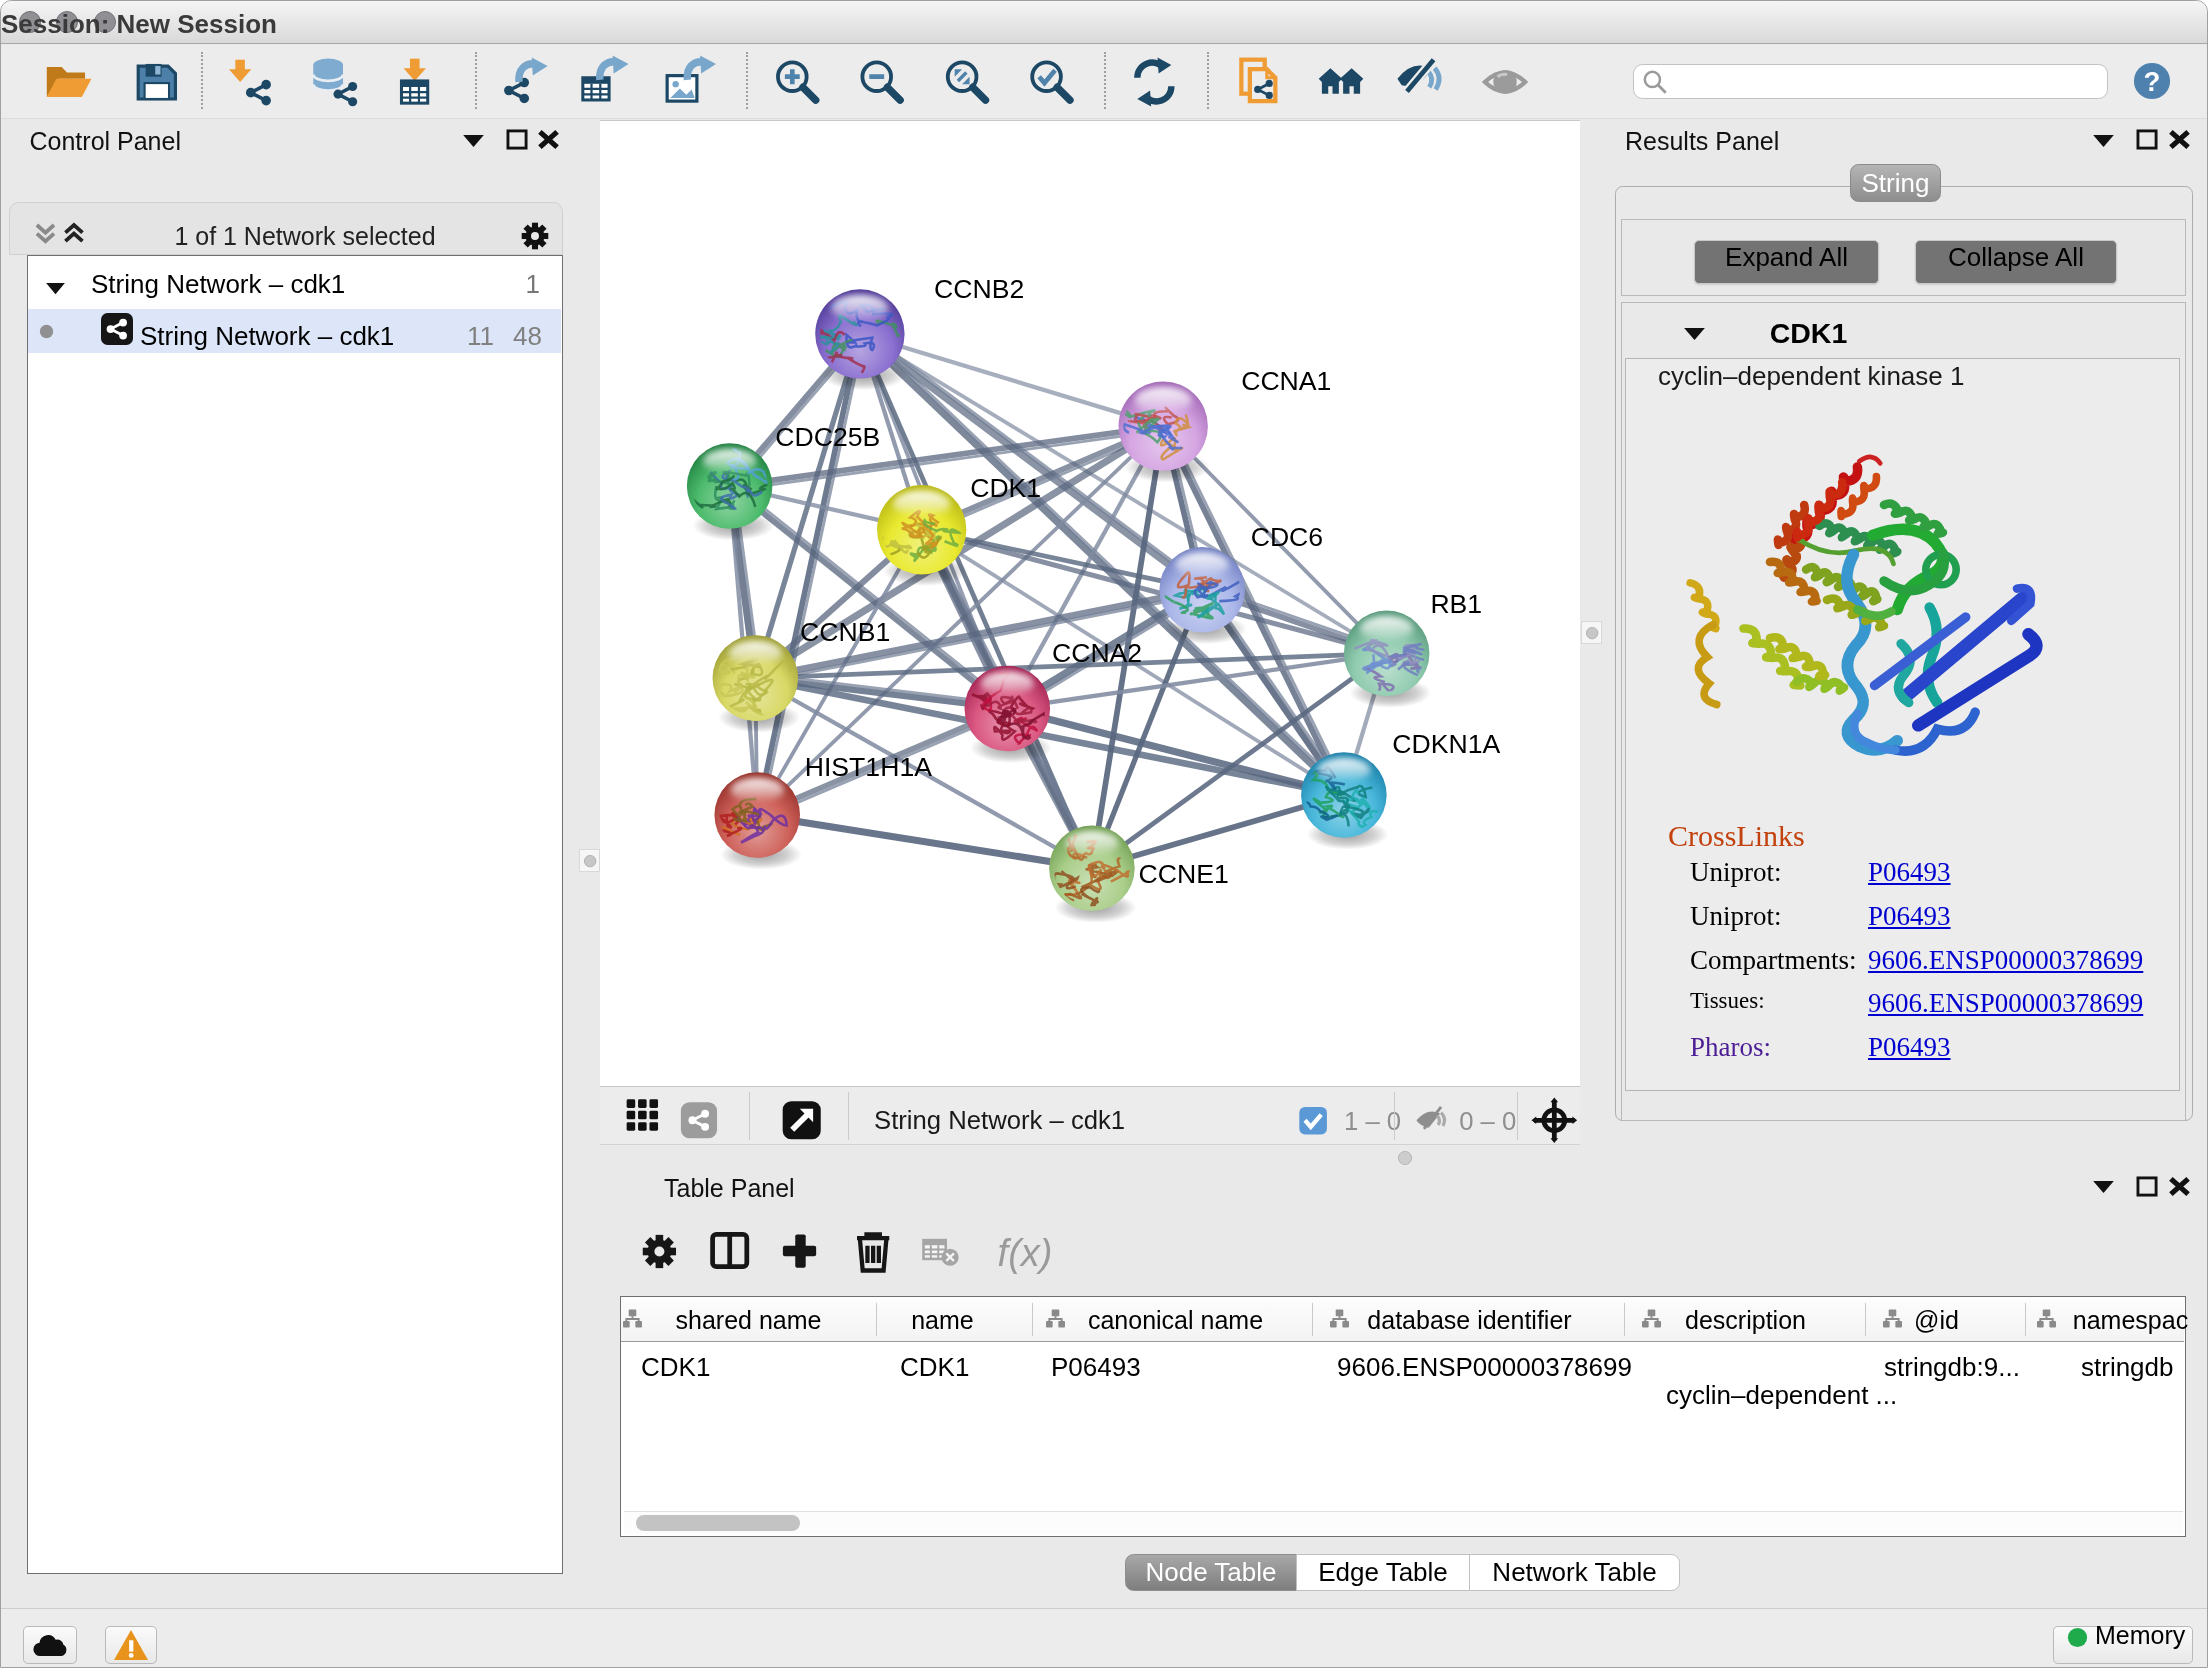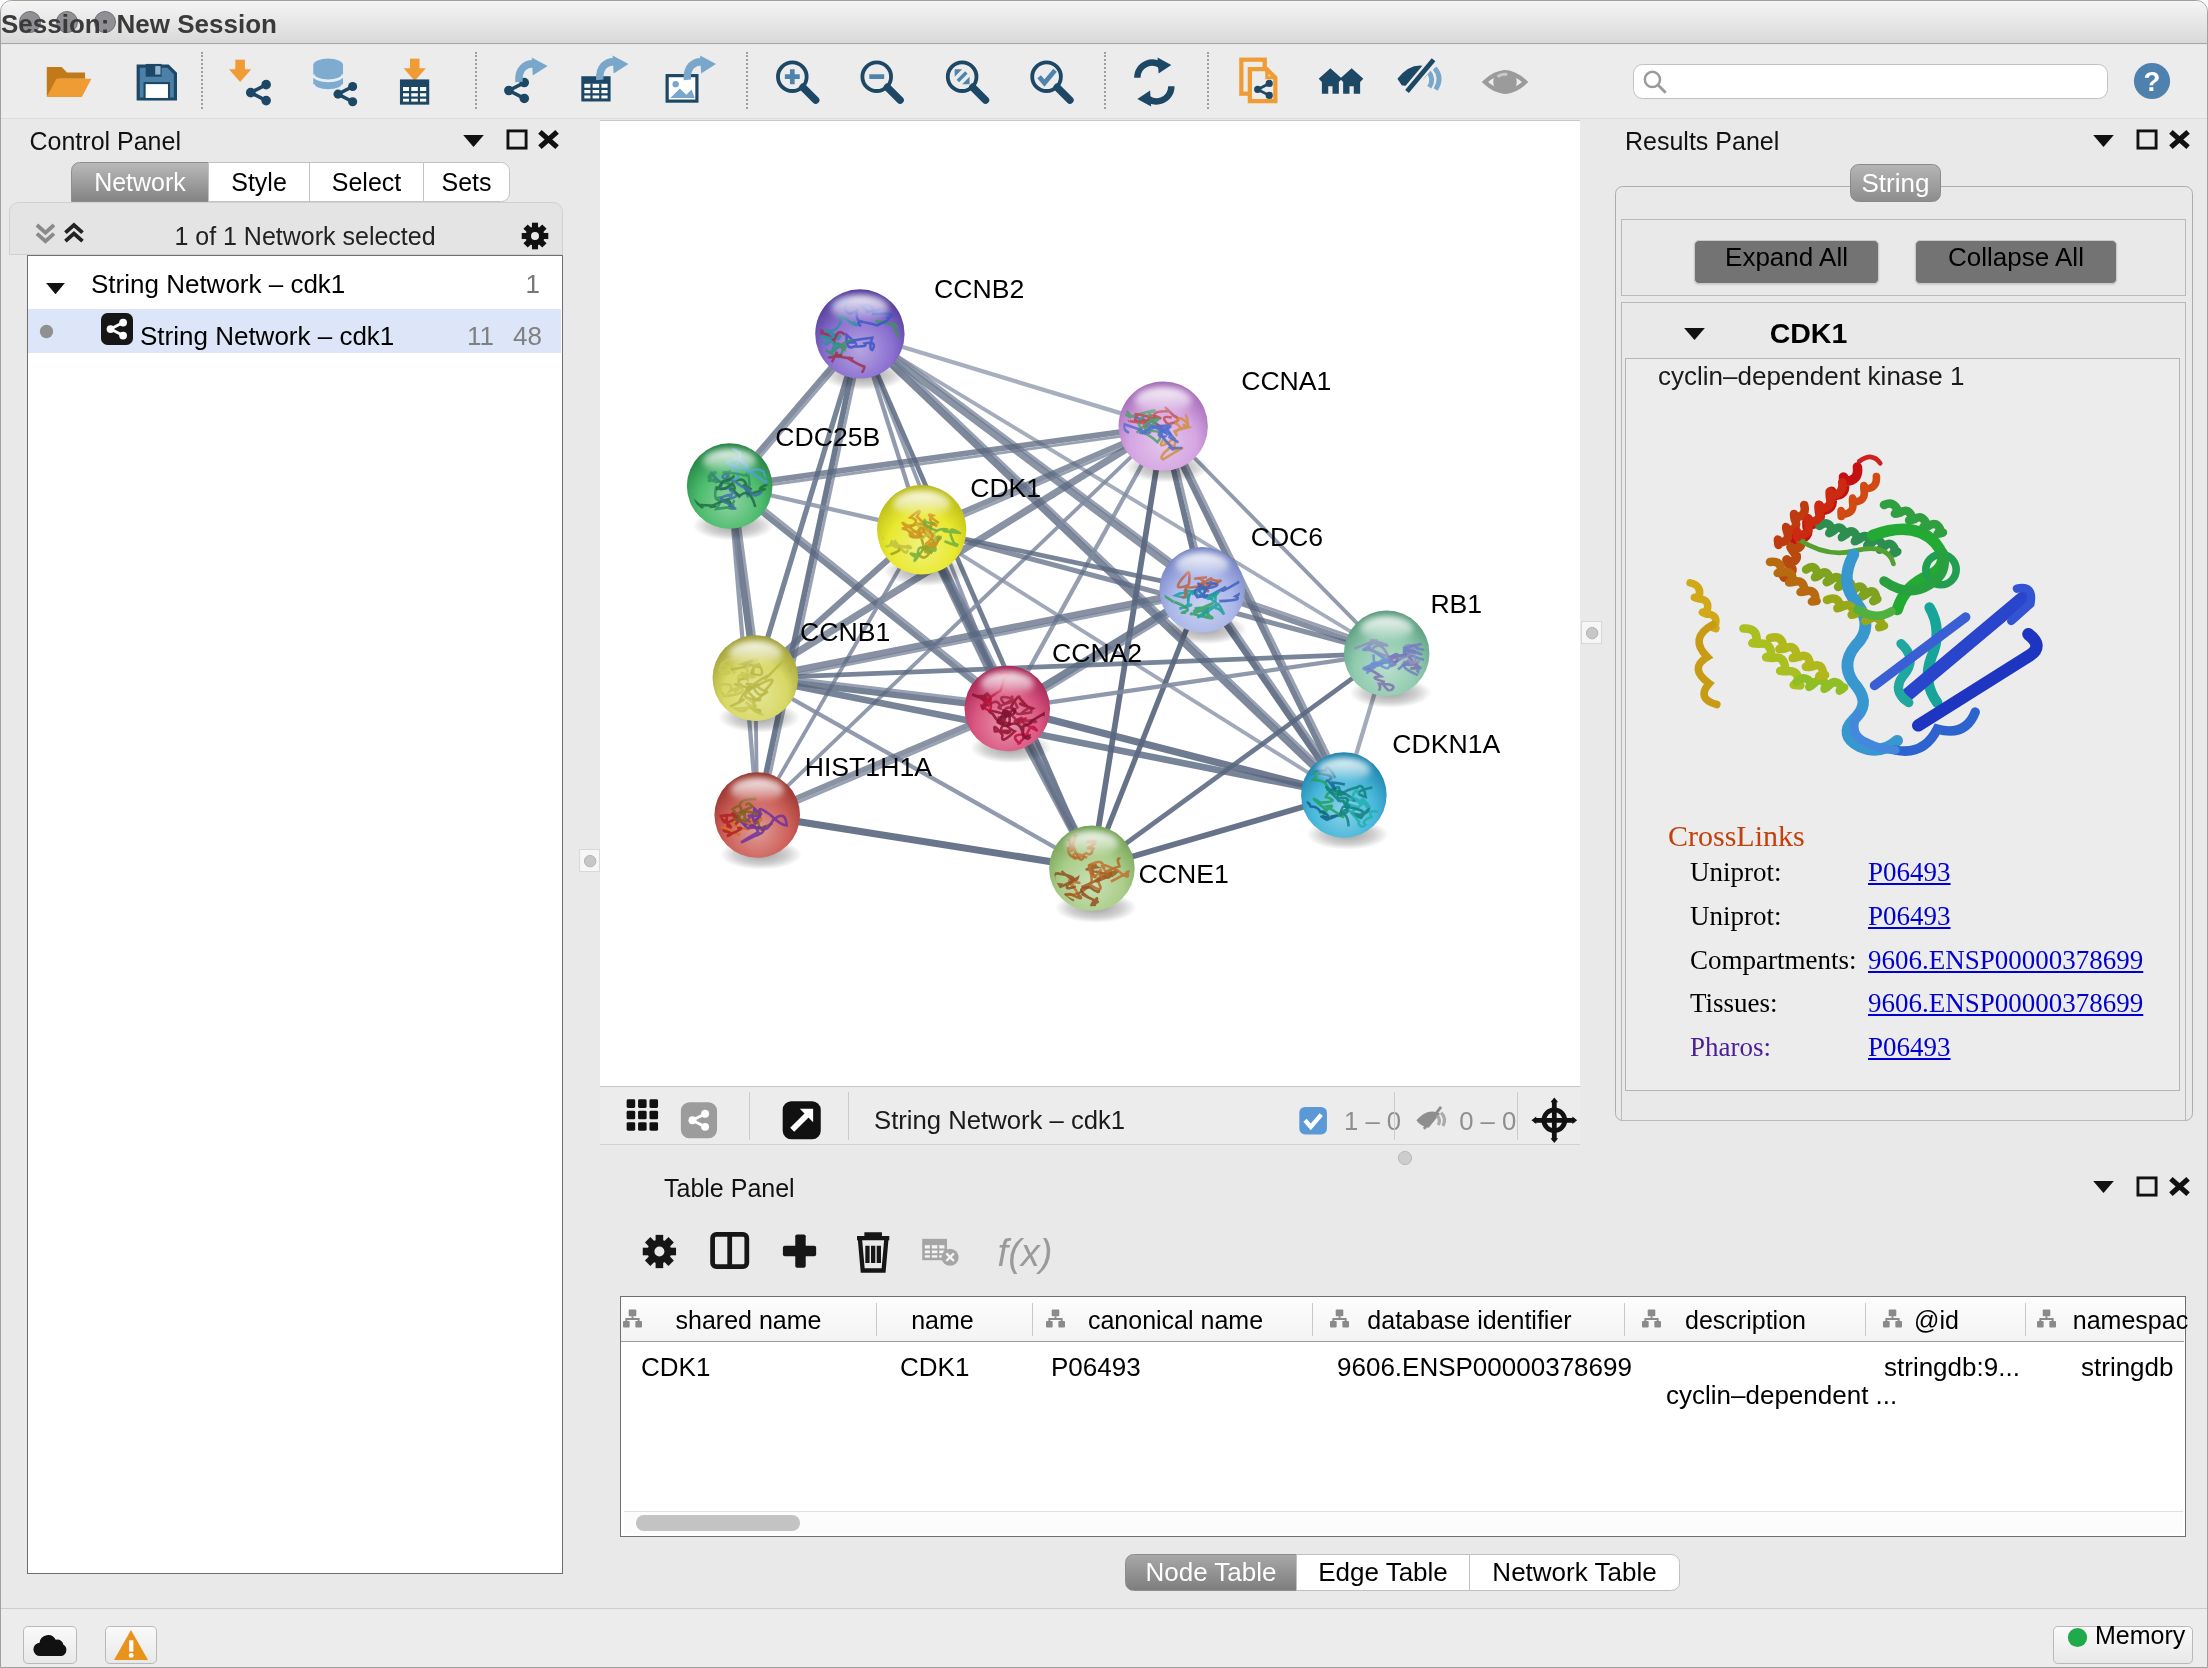--- a/index.html
+++ b/index.html
@@ -216,21 +216,20 @@
 <svg class="abs" style="left:461px;top:132px;" width="23" height="15" viewBox="0 0 24 16">
       <path d="M1 2 h22 L12 15 z" fill="#111"></path>
     </svg>
     <svg class="abs" style="left:505px;top:128px;" width="23" height="21" viewBox="0 0 24 22">
       <rect x="2" y="2" width="19" height="18" fill="none" stroke="#111" stroke-width="3"></rect>
     </svg>
     <svg class="abs" style="left:536px;top:128px;" width="23" height="21" viewBox="0 0 24 22">
       <path d="M3 3 L21 19 M21 3 L3 19" stroke="#111" stroke-width="5.5"></path>
     </svg>
 <div class="abs" id="cp-sub"></div>
-<div class="abs" id="cp-tabs"><div class="tab tabsel" style="width:138px;border-radius:8.6px 0 0 0;">Network</div><div class="tab" style="width:102px;margin-left:-1px;">Style</div><div class="tab" style="width:115px;margin-left:-1px;">Select</div><div class="tab" style="width:87px;margin-left:-1px;border-radius:0 8.6px 8.6px 0;">Sets</div></div>
 <svg class="abs" style="left:34px;top:221px;" width="57" height="25" viewBox="0 0 60 26">
       <g fill="none" stroke="#8a8a8a" stroke-width="4">
         <path d="M2 3 l9 8 9 -8"></path>
         <path d="M2 12 l9 8 9 -8"></path>
       </g>
       <g fill="none" stroke="#222" stroke-width="4">
         <path d="M32 11 l9 -8 9 8"></path>
         <path d="M32 20 l9 -8 9 8"></path>
       </g>
     </svg>
@@ -729,21 +728,21 @@
         <path d="M230 250 l96 -72" stroke="#3a5fd4" stroke-width="10" fill="none"></path>
       </g>
     </svg>
 <div class="abs serif" style="left:1667px;top:818px;font-size:30px;font-weight:normal;color:#c2410c;">CrossLinks</div>
 <div class="abs serif" style="left:1689px;top:856px;font-size:27px;color:#000;">Uniprot:</div>
 <div class="abs link" style="left:1867px;top:856px;">P06493</div>
 <div class="abs serif" style="left:1689px;top:900px;font-size:27px;color:#000;">Uniprot:</div>
 <div class="abs link" style="left:1867px;top:900px;">P06493</div>
 <div class="abs serif" style="left:1689px;top:944px;font-size:27px;color:#000;">Compartments:</div>
 <div class="abs link" style="left:1867px;top:944px;">9606.ENSP00000378699</div>
-<div class="abs serif" style="left:1689px;top:987px;font-size:27px;color:#000;">Tissues:</div>
+<div class="abs serif" style="left:1689px;top:987px;font-size:23px;color:#000;">Tissues:</div>
 <div class="abs link" style="left:1867px;top:987px;">9606.ENSP00000378699</div>
 <div class="abs serif" style="left:1689px;top:1031px;font-size:27px;color:#4c1d95;">Pharos:</div>
 <div class="abs link" style="left:1867px;top:1031px;">P06493</div>
 <div class="abs ptitle" style="left:663px;top:1173px;">Table Panel</div>
 <svg class="abs" style="left:2091px;top:1178px;" width="23" height="15" viewBox="0 0 24 16">
       <path d="M1 2 h22 L12 15 z" fill="#111"></path>
     </svg>
     <svg class="abs" style="left:2135px;top:1175px;" width="23" height="21" viewBox="0 0 24 22">
       <rect x="2" y="2" width="19" height="18" fill="none" stroke="#111" stroke-width="3"></rect>
     </svg>

